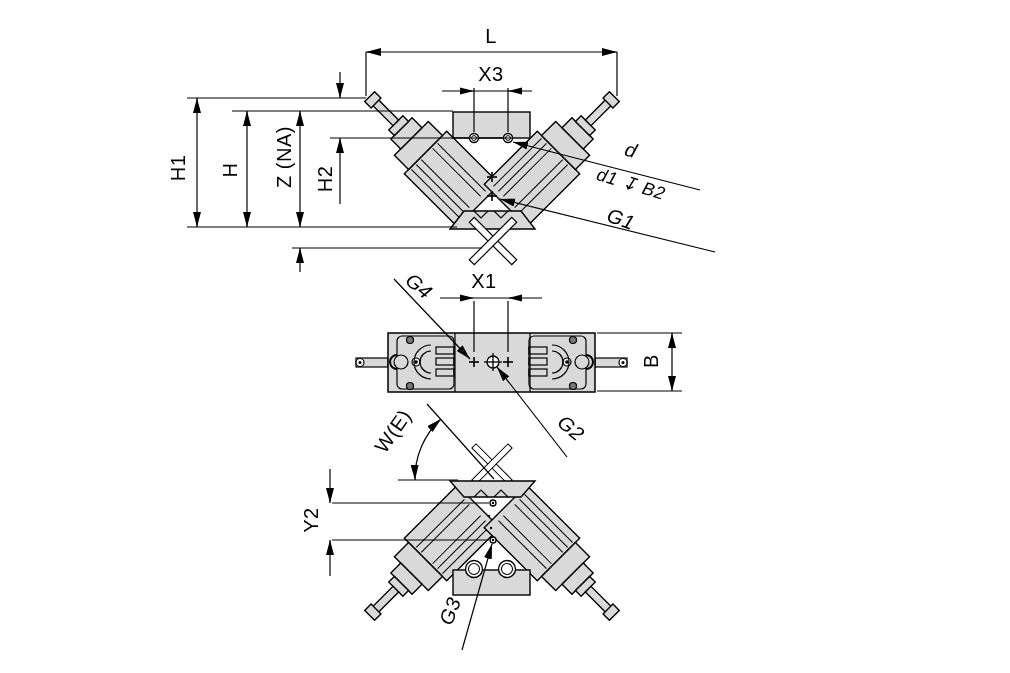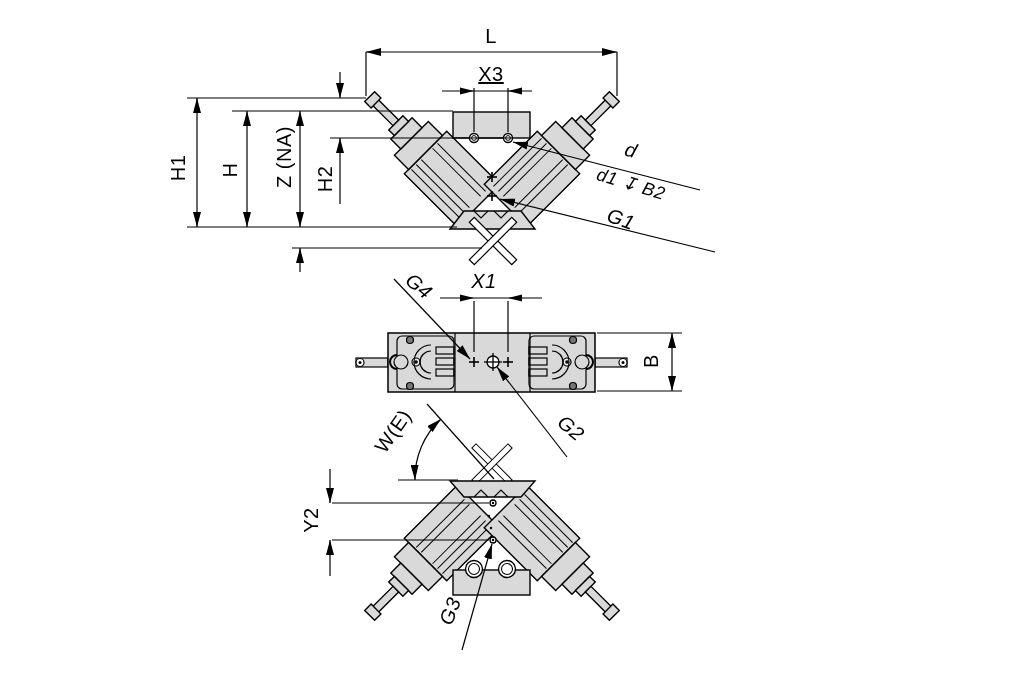--- a/index.html
+++ b/index.html
@@ -172,31 +172,31 @@
       <line x1="427" y1="404" x2="494" y2="479"></line>
       <path d="M415,480 A80,80 0 0 1 441,419" marker-start="url(#as)" marker-end="url(#ae)"></path>
     </g>
     <g stroke="#000" stroke-width="1.2" fill="none">
       <line x1="462" y1="650" x2="492" y2="544" marker-end="url(#ae)"></line>
     </g>
   </g>
 </svg>
 
 <span class="lbl" style="left:491px;top:36px;">L</span>
-<span class="lbl" style="left:491px;top:74px;text-decoration:underline;">X3</span>
+<span class="lbl" style="left:491px;top:74px;">X3</span>
 <span class="lbl r90" style="left:178px;top:168px;">H1</span>
 <span class="lbl r90" style="left:230px;top:170px;">H</span>
 <span class="lbl r90" style="left:284px;top:157px;">Z (NA)</span>
 <span class="lbl r90" style="left:325px;top:179px;">H2</span>
 <span class="lbl it" style="left:631px;top:150px;transform:translate(-50%,-50%) rotate(17deg);">d</span>
 <span class="lbl it s18" style="left:631px;top:184px;transform:translate(-50%,-50%) rotate(17deg);">d1 ↧ B2</span>
 <span class="lbl it" style="left:621px;top:219px;transform:translate(-50%,-50%) rotate(20deg);">G1</span>
 
 <span class="lbl it" style="left:419px;top:286px;transform:translate(-50%,-50%) rotate(40deg);">G4</span>
-<span class="lbl" style="left:484px;top:281px;font-style:italic;">X1</span>
+<span class="lbl" style="left:484px;top:281px;">X1</span>
 <span class="lbl it" style="left:571px;top:428px;transform:translate(-50%,-50%) rotate(40deg);">G2</span>
 <span class="lbl r90" style="left:651px;top:361px;">B</span>
 
 <span class="lbl" style="left:393px;top:431px;transform:translate(-50%,-50%) rotate(-55deg);">W(E)</span>
 <span class="lbl r90" style="left:311px;top:520px;">Y2</span>
 <span class="lbl it" style="left:450px;top:611px;transform:translate(-50%,-50%) rotate(-69deg);">G3</span>
 
 </div>
 
 </body></html>

